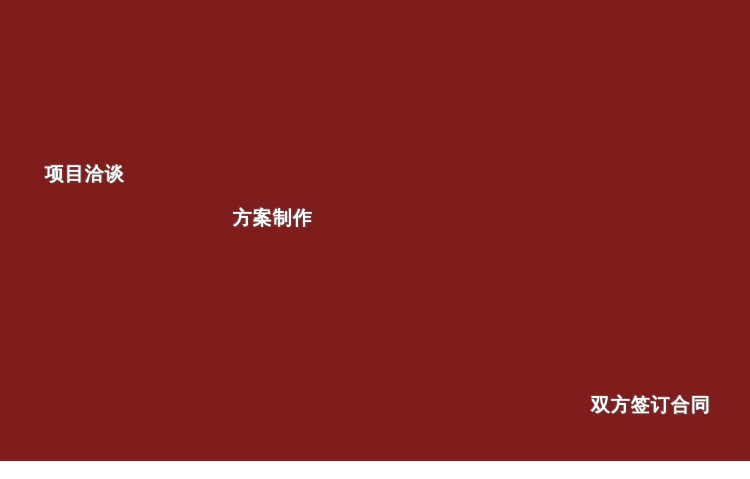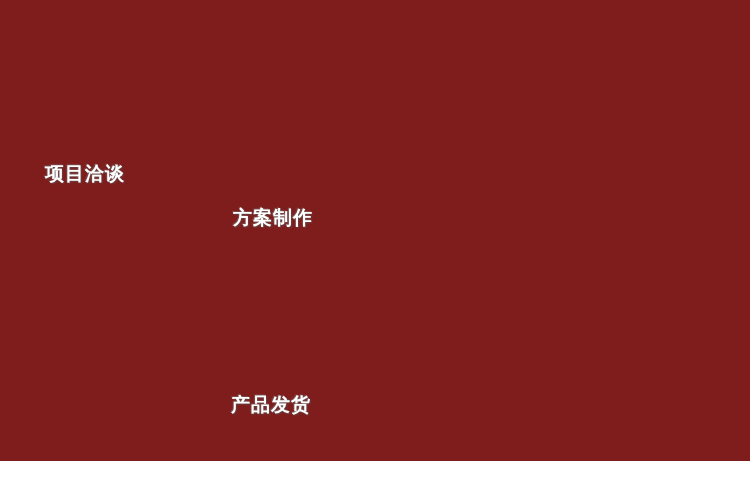--- a/index.html
+++ b/index.html
@@ -42,17 +42,17 @@
 <body>
 
 <div class="canvas">
 
   <div class="step-label pos-step-1">项目洽谈</div>
 
   <div class="step-label pos-step-2">方案制作</div>
 
 
 
-  <div class="step-label pos-step-7">产品发货</div>
 
 
+  <div class="step-label pos-step-5">双方签订合同</div>
 
 </div>
 
 </body></html>

